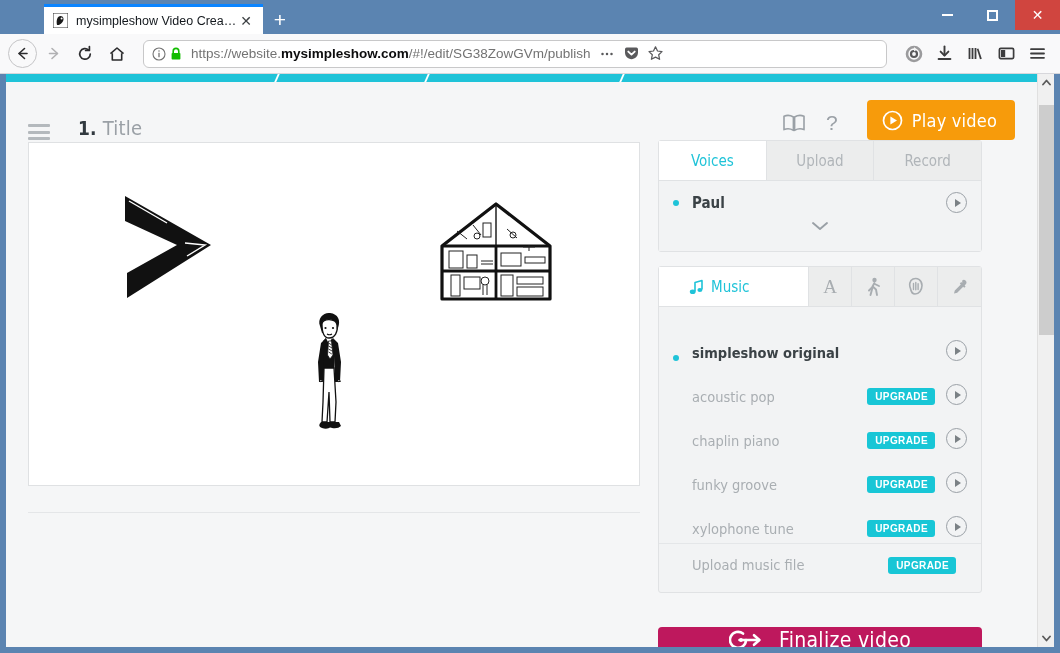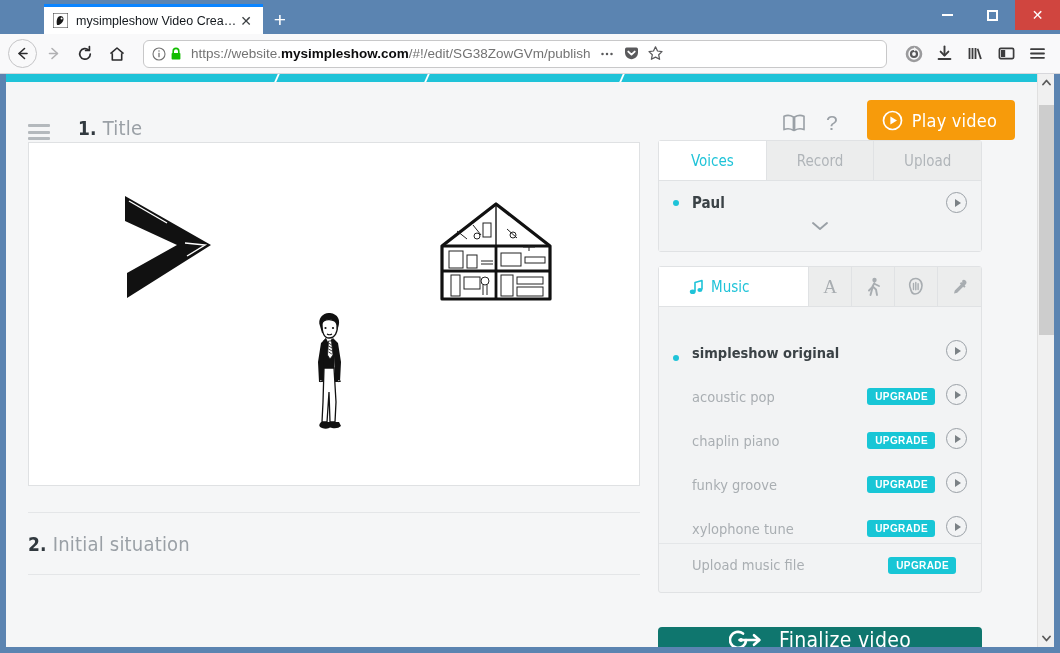--- a/index.html
+++ b/index.html
@@ -292,21 +292,21 @@
     font-family: "Liberation Sans", sans-serif;
     cursor: pointer;
   }
   .music-sep { border-top: 1px solid #e4e6e8; margin: 6px 0 0 0; }
   .upload-row { height: 42px; display: flex; align-items: center; padding: 0 14px; }
   .upload-row .music-name { flex: 1; }
 
   .finalize {
     margin-top: 34px;
     height: 52px;
-    background: #0f766e;
+    background: #be185d;
     border: none; border-radius: 4px;
     color: #fff;
     display: flex; align-items: center; justify-content: center;
     font-size: 21px;
     font-family: "DejaVu Sans Condensed","Liberation Sans",sans-serif;
     letter-spacing: .3px;
     cursor: pointer;
     width: 100%;
   }
   .finalize .fin-ico { margin-right: 14px; display: flex; align-items: center; }
@@ -559,35 +559,29 @@
                   <path d="M20 58 L30 58 L32 92 L31 112 L26 112 L25 82 L23 112 L18 112 L19 92 Z" fill="#fff" stroke="#111" stroke-width="1.3"></path>
                   <path d="M17 112 q-4 4 1 6 q5 2 9 -1 l-1 -5 Z" fill="#111"></path>
                   <path d="M26 112 q-3 5 2 6 q6 1 9 -2 l-2 -4 Z" fill="#111"></path>
                 </svg>
               </div>
 
             </div>
           </div>
 
           <div class="sec-divider"></div>
-          <div class="section2">
-            <div class="steptitle">
-              <b>2.</b>
-              <span>Initial situation</span>
-            </div>
-          </div>
         </div>
 
         <div class="right-col">
 
           <div class="panel">
             <div class="tabs">
               <div class="ptab active">Voices</div>
+              <div class="ptab">Upload</div>
               <div class="ptab">Record</div>
-              <div class="ptab">Upload</div>
             </div>
             <div class="voices-body">
               <div class="voice-row">
                 <span class="bullet"></span>
                 <span class="voice-name">Paul</span>
                 <span class="playcircle"></span>
               </div>
               <div class="chev-wrap">
                 <svg width="22" height="14" viewBox="0 0 22 14">
                   <path d="M4 4 L11 10 L18 4" fill="none" stroke="#9aa0a6" stroke-width="1.9" stroke-linecap="round" stroke-linejoin="round"></path>

